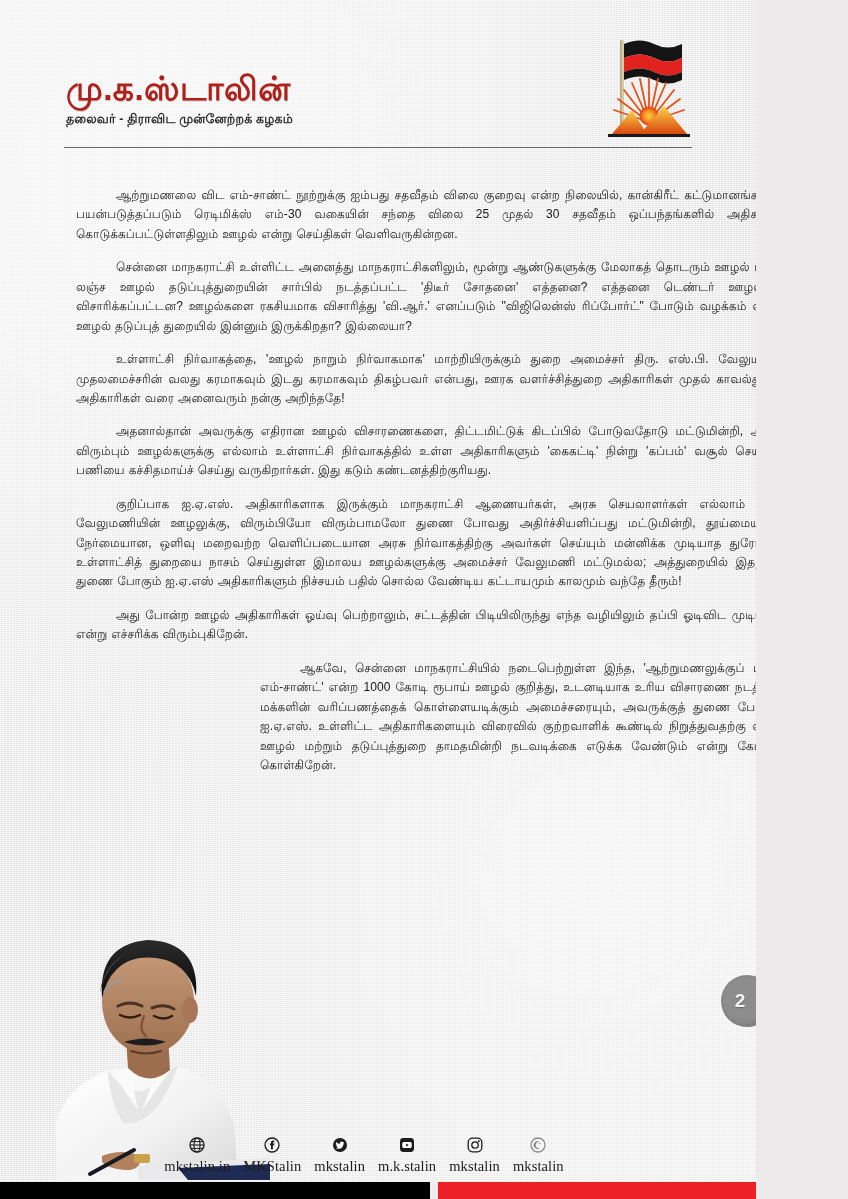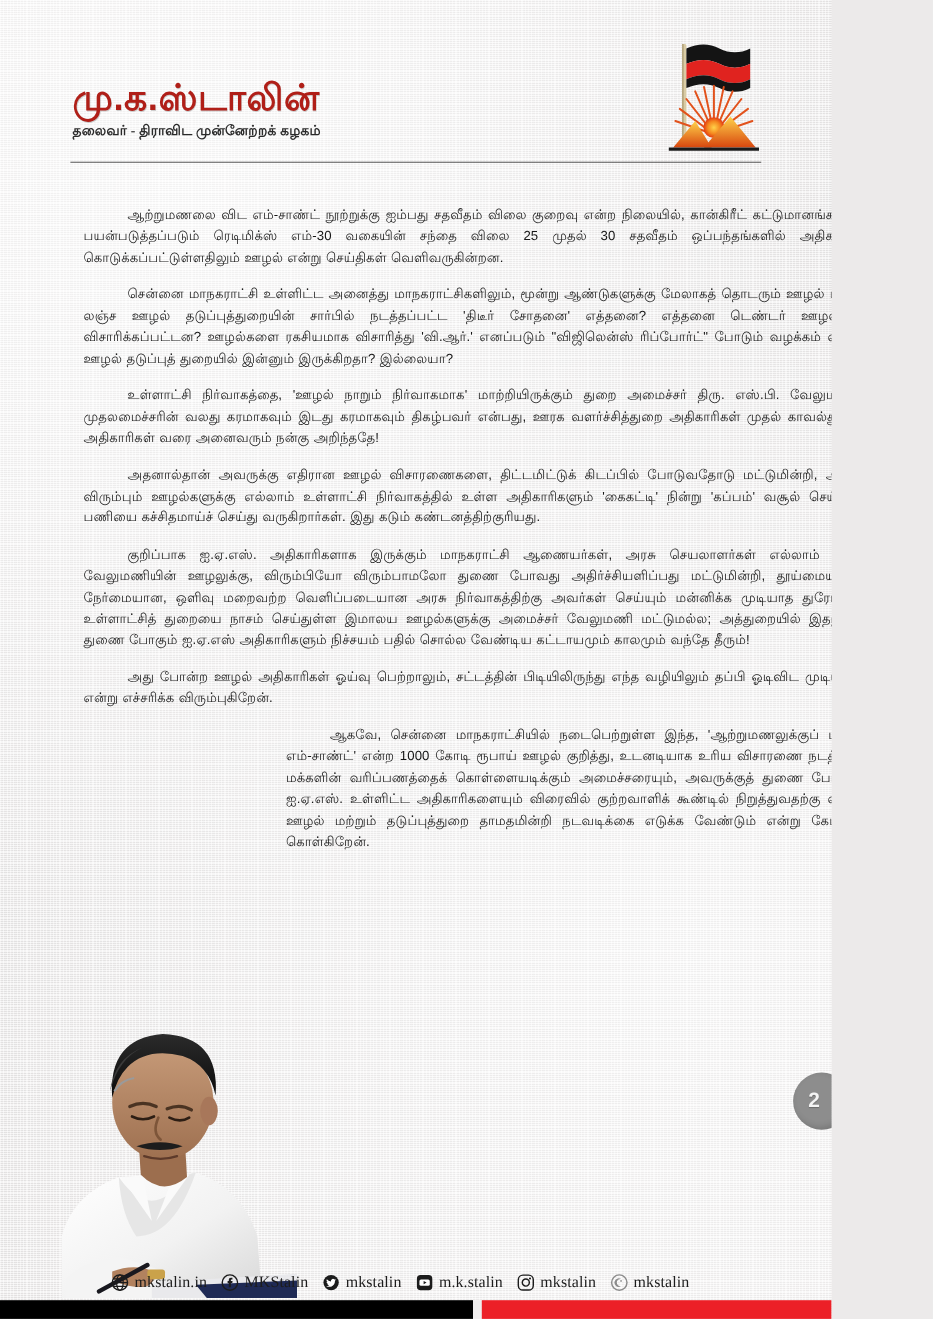--- a/index.html
+++ b/index.html
@@ -47,21 +47,20 @@
     white-space: nowrap;
     text-shadow: 0.5px 0.5px 0 rgba(0,0,0,0.18);
   }
   .brand-sub {
     margin-top: 5px;
     font-size: 12.5px;
     font-weight: 600;
     color: #2a2a2a;
     letter-spacing: 0.2px;
     white-space: nowrap;
-    font-family: Liberation Serif, serif;
   }
   .logo {
     position: absolute;
     right: 52px;
     top: 34px;
     width: 112px;
     height: 108px;
   }
   .hr {
     position: absolute;
@@ -137,22 +136,23 @@
     left: 0; right: 0;
     bottom: 24px;
     display: flex;
     justify-content: center;
     align-items: center;
     gap: 13px;
     padding-right: 28px;
   }
   .social-item {
     display: flex;
-    align-items: flex-start;
+    align-items: center;
     gap: 5px;
+    flex-direction: column;
   }
   .social-item .ico {
     width: 16px; height: 16px;
     display: inline-flex;
     align-items: center;
     justify-content: center;
     flex: 0 0 auto;
   }
   .social-item .lbl {
     font-family: "Liberation Serif", "DejaVu Serif", serif;

